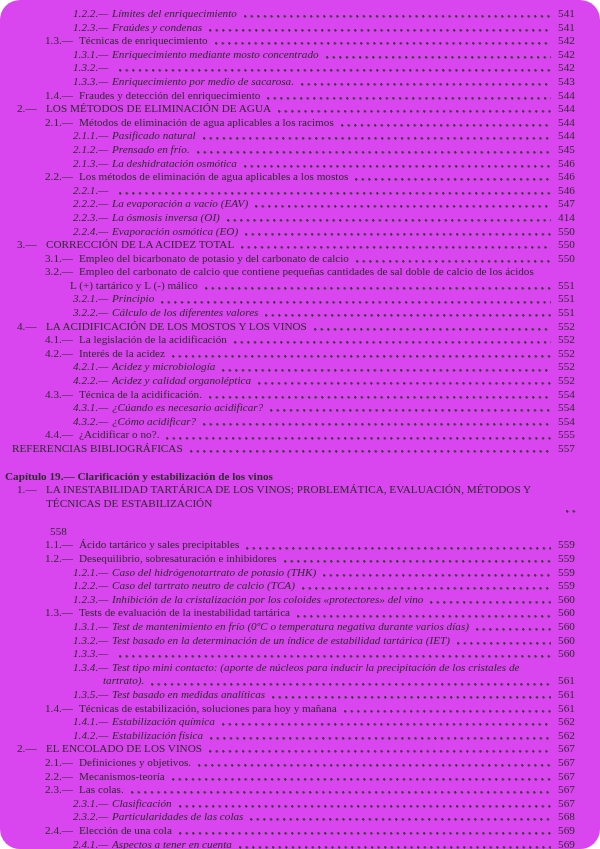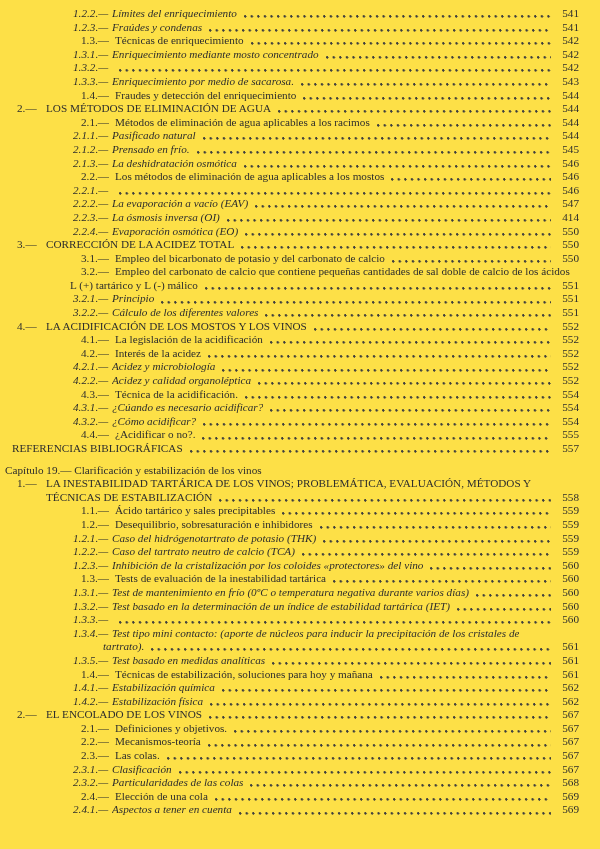--- a/index.html
+++ b/index.html
@@ -1,42 +1,42 @@
 <!DOCTYPE html>
 <html><head>
 <meta charset="utf-8">
 <style>
   html,body{margin:0;padding:0;}
   body{width:600px;height:849px;overflow:hidden;background:#ffffff;}
   .page{
     width:600px;height:849px;box-sizing:border-box;
-    background:#fde047;
+    background:#d946ef;
     padding:7px 21px 0 3px;
     font-family:"Liberation Serif","DejaVu Serif",serif;
-    font-size:11.2px;color:#2d2d2d;
+    font-size:11.2px;color:#2d2d2d;border-radius:20px;
   }
   section.toc-section{display:block;}
-  .chapter-heading{font-weight:400;padding-left:2px;margin-top:8px;white-space:nowrap;line-height:13.6px;}
+  .chapter-heading{font-weight:700;padding-left:2px;margin-top:14px;white-space:nowrap;line-height:13.6px;}
   .row{display:flex;align-items:baseline;line-height:13.6px;white-space:nowrap;overflow:hidden;}
   .num{flex:none;}
   .title{flex:none;overflow:hidden;}
   .lvl0{padding-left:2px;margin-left:7px;}
   .lvl1{padding-left:14px;}  .lvl1 .num{min-width:29px;}
-  .lvl2{padding-left:42px;}  .lvl2 .num{min-width:34px;margin-left:36px;}
+  .lvl2{padding-left:42px;}  .lvl2 .num{min-width:34px;}
   .lvl3{padding-left:70px;}  .lvl3 .num{min-width:39px;}
-  .cont1{padding-left:43px;}
+  .cont1{padding-left:43px;flex-direction:column;}
   .cont2{padding-left:67px;}
   .cont3{padding-left:100px;}
   .it .num,.it .title{font-style:italic;}
   .leader{
     flex:1 1 12px;align-self:flex-end;height:3px;margin:0 3px 2.5px 7px;
     background-image:radial-gradient(circle at 1.2px 1.4px,#3e3e3e 1.05px,rgba(0,0,0,0) 1.4px);
     background-size:6.6px 3px;background-repeat:repeat-x;min-width:10px;
   }
-  .pnum{flex:none;min-width:25px;text-align:right;font-style:normal;}
+  .pnum{flex:none;min-width:25px;text-align:center;font-style:normal;}
 </style>
 </head>
 <body>
 
 <main class="page">
     <section class="toc-section">
       <div class="row lvl3 it">
         <span class="num">1.2.2.—</span>
         <span class="title">Límites del enriquecimiento</span>
         <span class="leader"></span>

